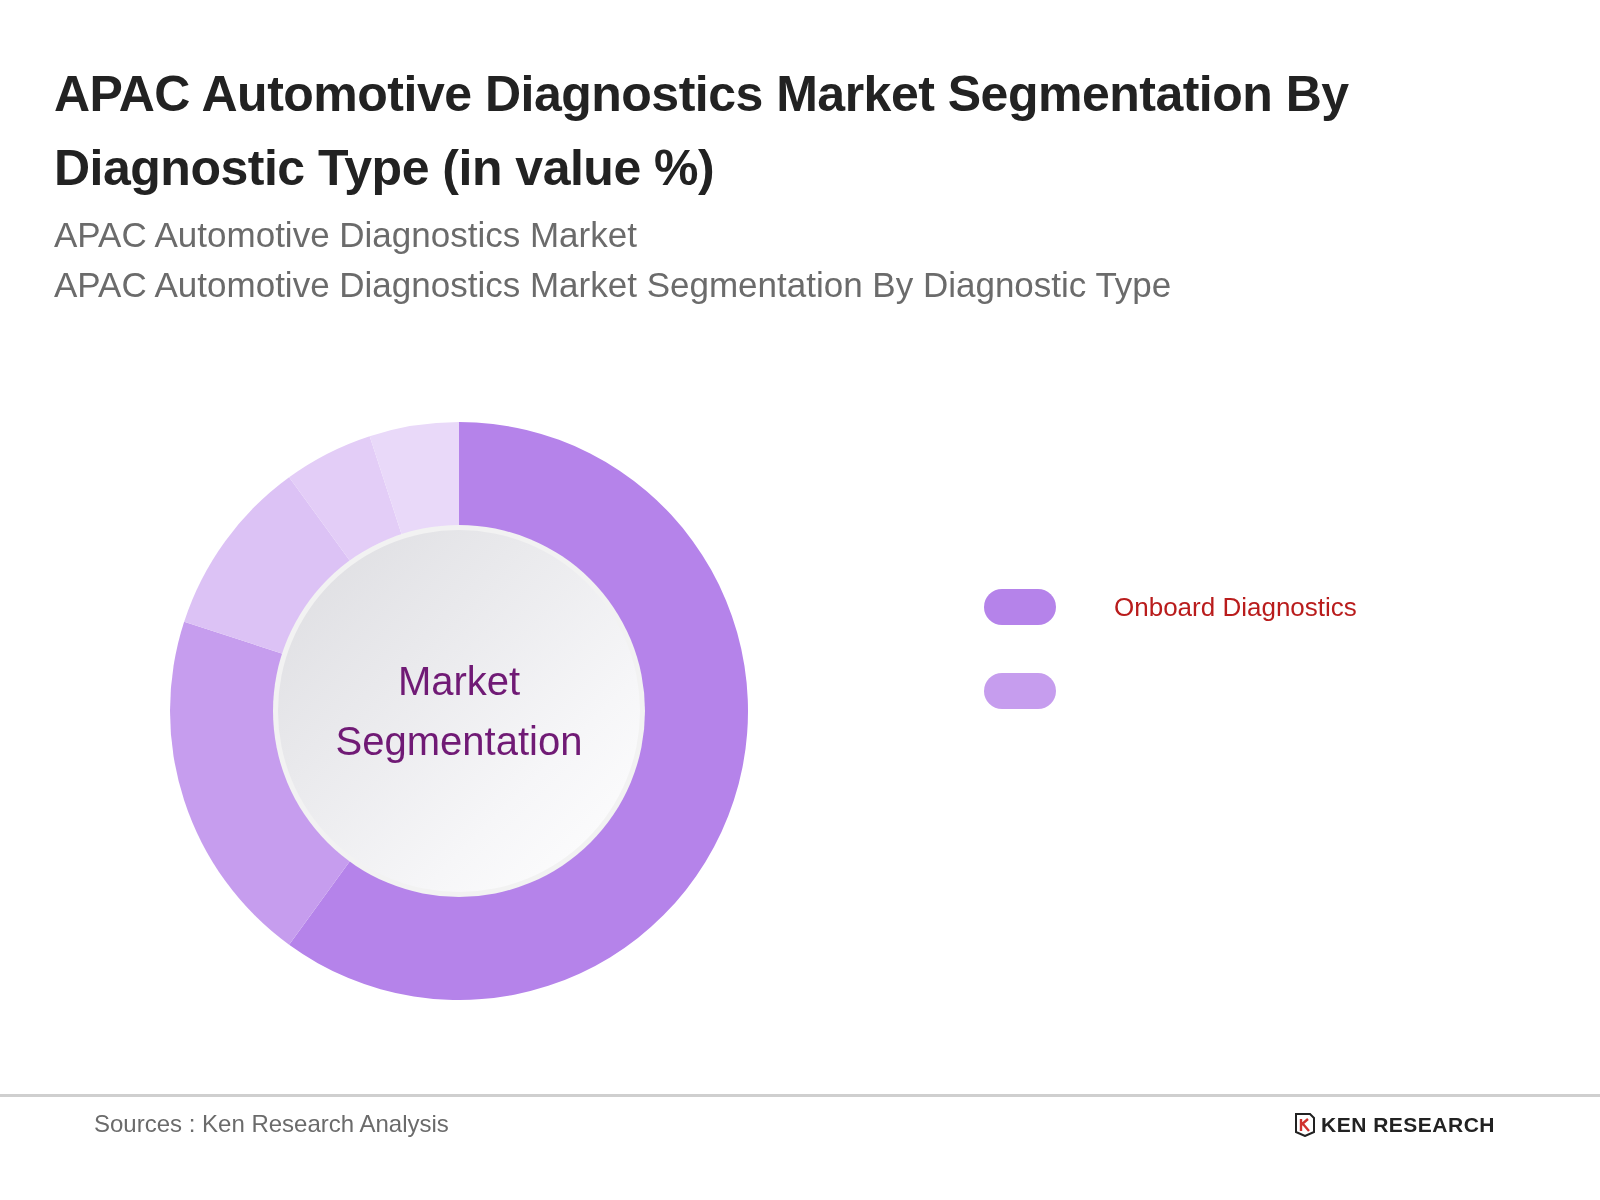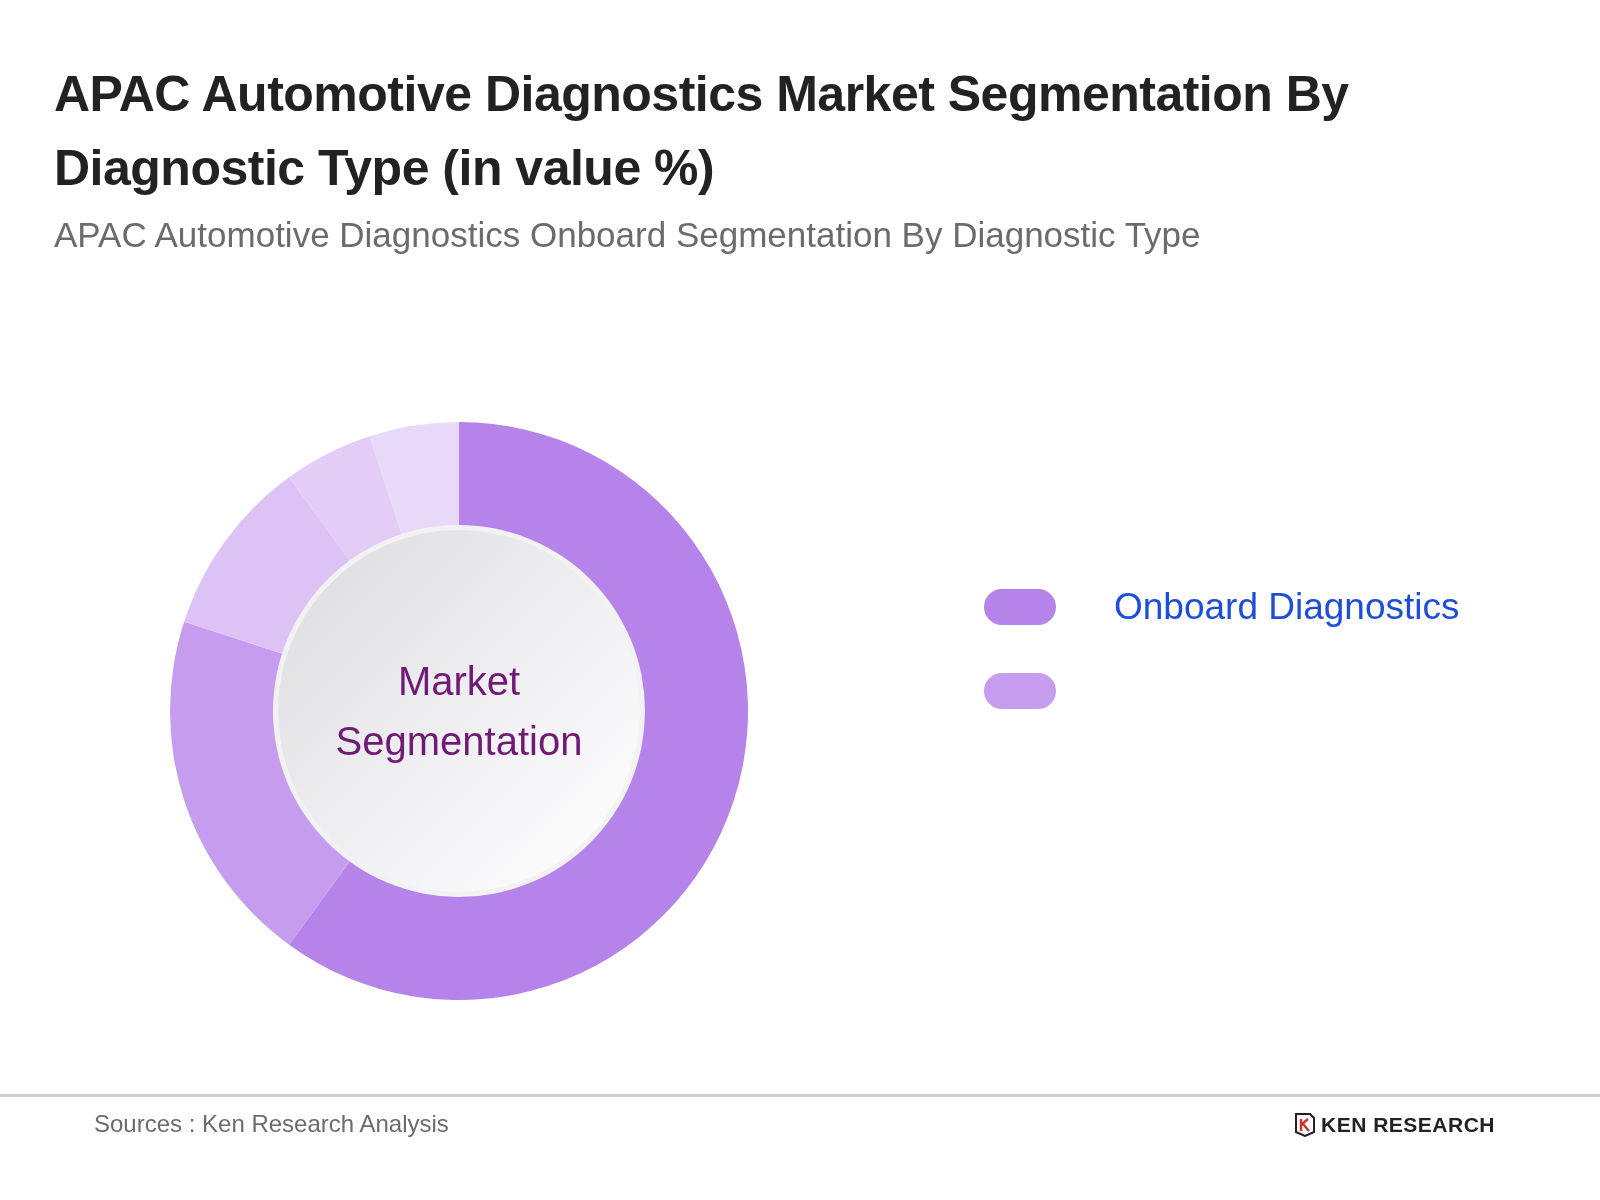--- a/index.html
+++ b/index.html
@@ -8,34 +8,35 @@
   .title { position: absolute; left: 54px; top: 57px; width: 1460px;
            font-size: 50px; font-weight: bold; color: #222222; line-height: 74px; letter-spacing: -0.5px; }
   .subtitle { position: absolute; left: 54px; top: 210px; font-size: 35px; color: #6b6b6b; line-height: 50px; }
   .subtitle div { white-space: nowrap; }
   .chart { position: absolute; left: 170px; top: 422px; width: 578px; height: 578px; }
   .center-label { position: absolute; left: 459px; top: 711px; transform: translate(-50%, -50%);
                   text-align: center; font-size: 40px; color: #701a75; line-height: 60px; white-space: nowrap; }
   .legend { position: absolute; left: 984px; top: 588px; }
   .legend-item { display: flex; align-items: center; height: 38px; margin-bottom: 46px; }
   .legend-swatch { width: 72px; height: 36px; border-radius: 18px; margin-right: 58px; }
-  .legend-label { font-size: 37px; color: #1d4ed8; white-space: nowrap; }
+  .legend-label { font-size: 26px; color: #b91c1c; white-space: nowrap; }
   .divider { position: absolute; left: 0; top: 1094px; width: 1600px; height: 3px; background: #cfcfcf; }
   .source { position: absolute; left: 94px; top: 1110px; font-size: 24px; color: #6b6b6b; }
   .brand { position: absolute; left: 1276px; top: 1113px; display: flex; align-items: center; padding-left: 19px; }
   .brand-logo { width: 20px; height: 24px; margin-right: 6px; }
   .brand-text { font-size: 21px; font-weight: bold; color: #222222; letter-spacing: 0.5px; }
 </style>
 </head>
 <body>
 
 <div class="title">APAC Automotive Diagnostics Market Segmentation By Diagnostic Type (in value %)</div>
 
 <div class="subtitle">
-  <div>APAC Automotive Diagnostics Onboard Segmentation By Diagnostic Type</div>
+  <div>APAC Automotive Diagnostics Market</div>
+  <div>APAC Automotive Diagnostics Market Segmentation By Diagnostic Type</div>
 </div>
 
 <svg class="chart" id="donut" viewBox="0 0 578 578">
   <defs>
     <linearGradient id="centerGrad" x1="0" y1="0" x2="1" y2="1">
       <stop offset="0" stop-color="#dcdce0"></stop>
       <stop offset="0.7" stop-color="#f6f6f8"></stop>
       <stop offset="1" stop-color="#ffffff"></stop>
     </linearGradient>
   </defs>

